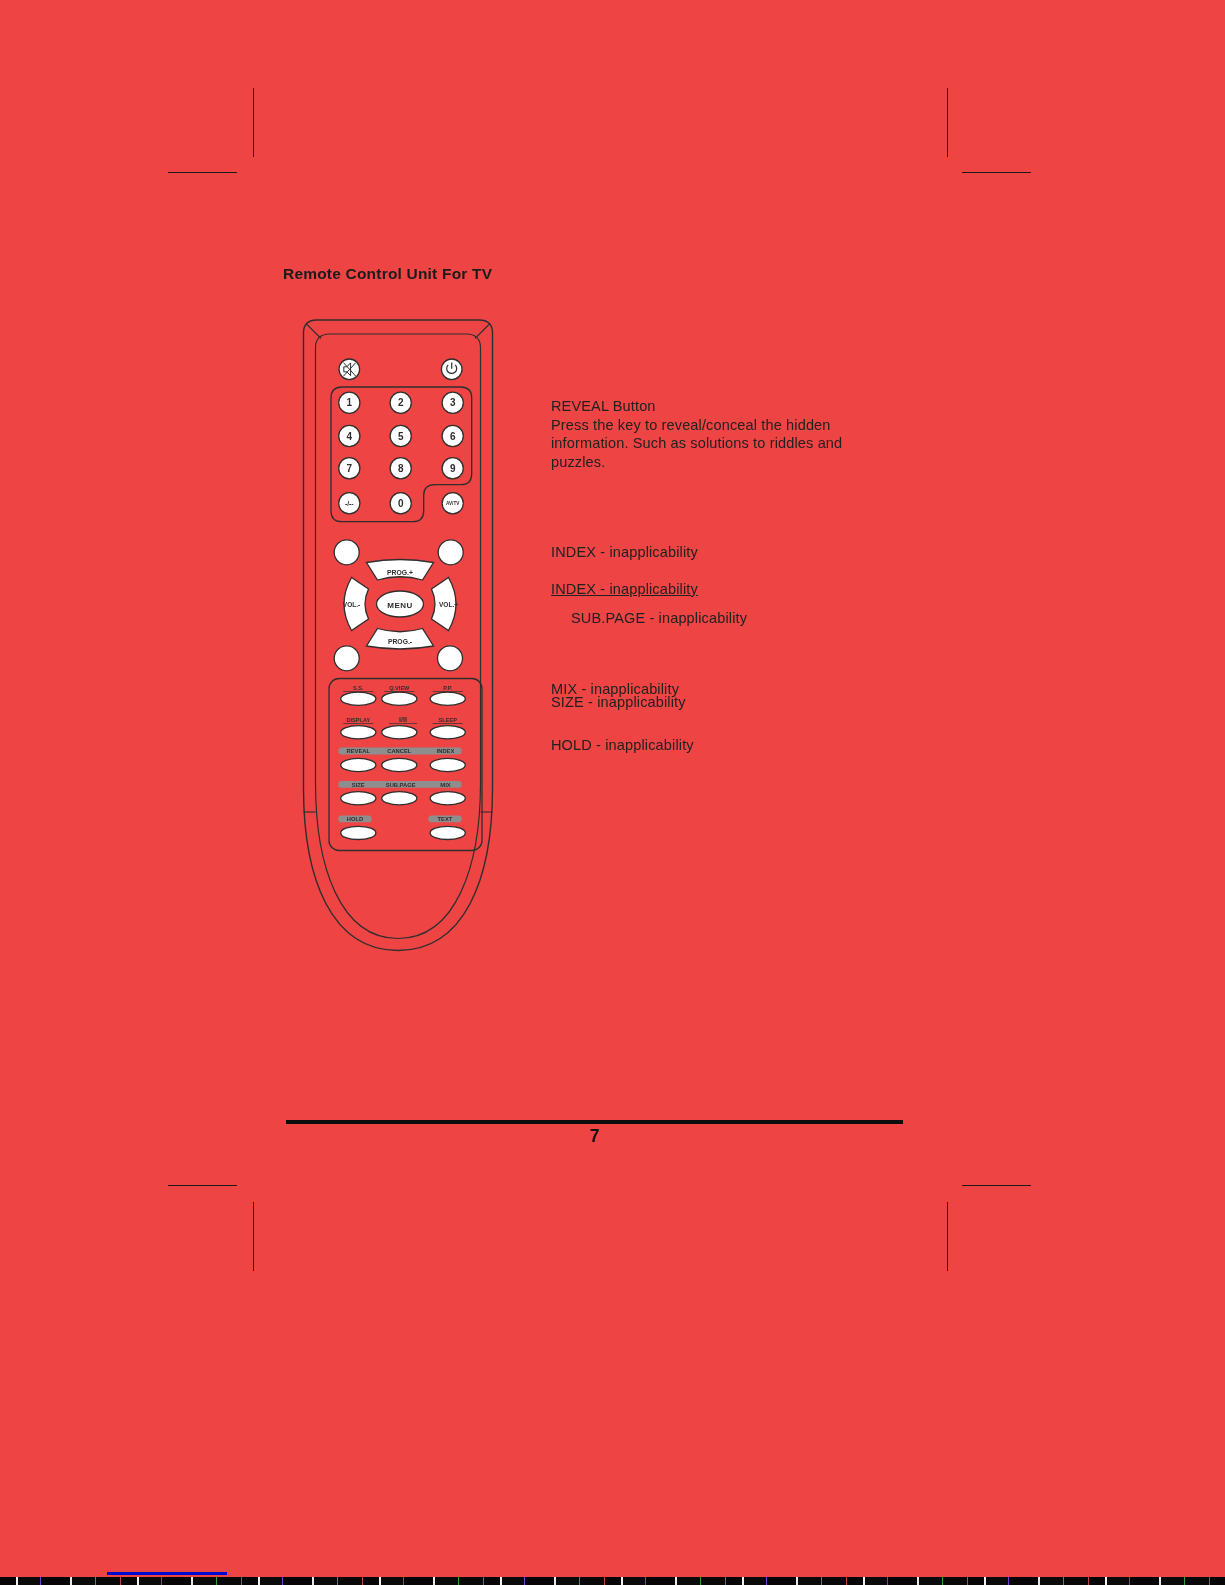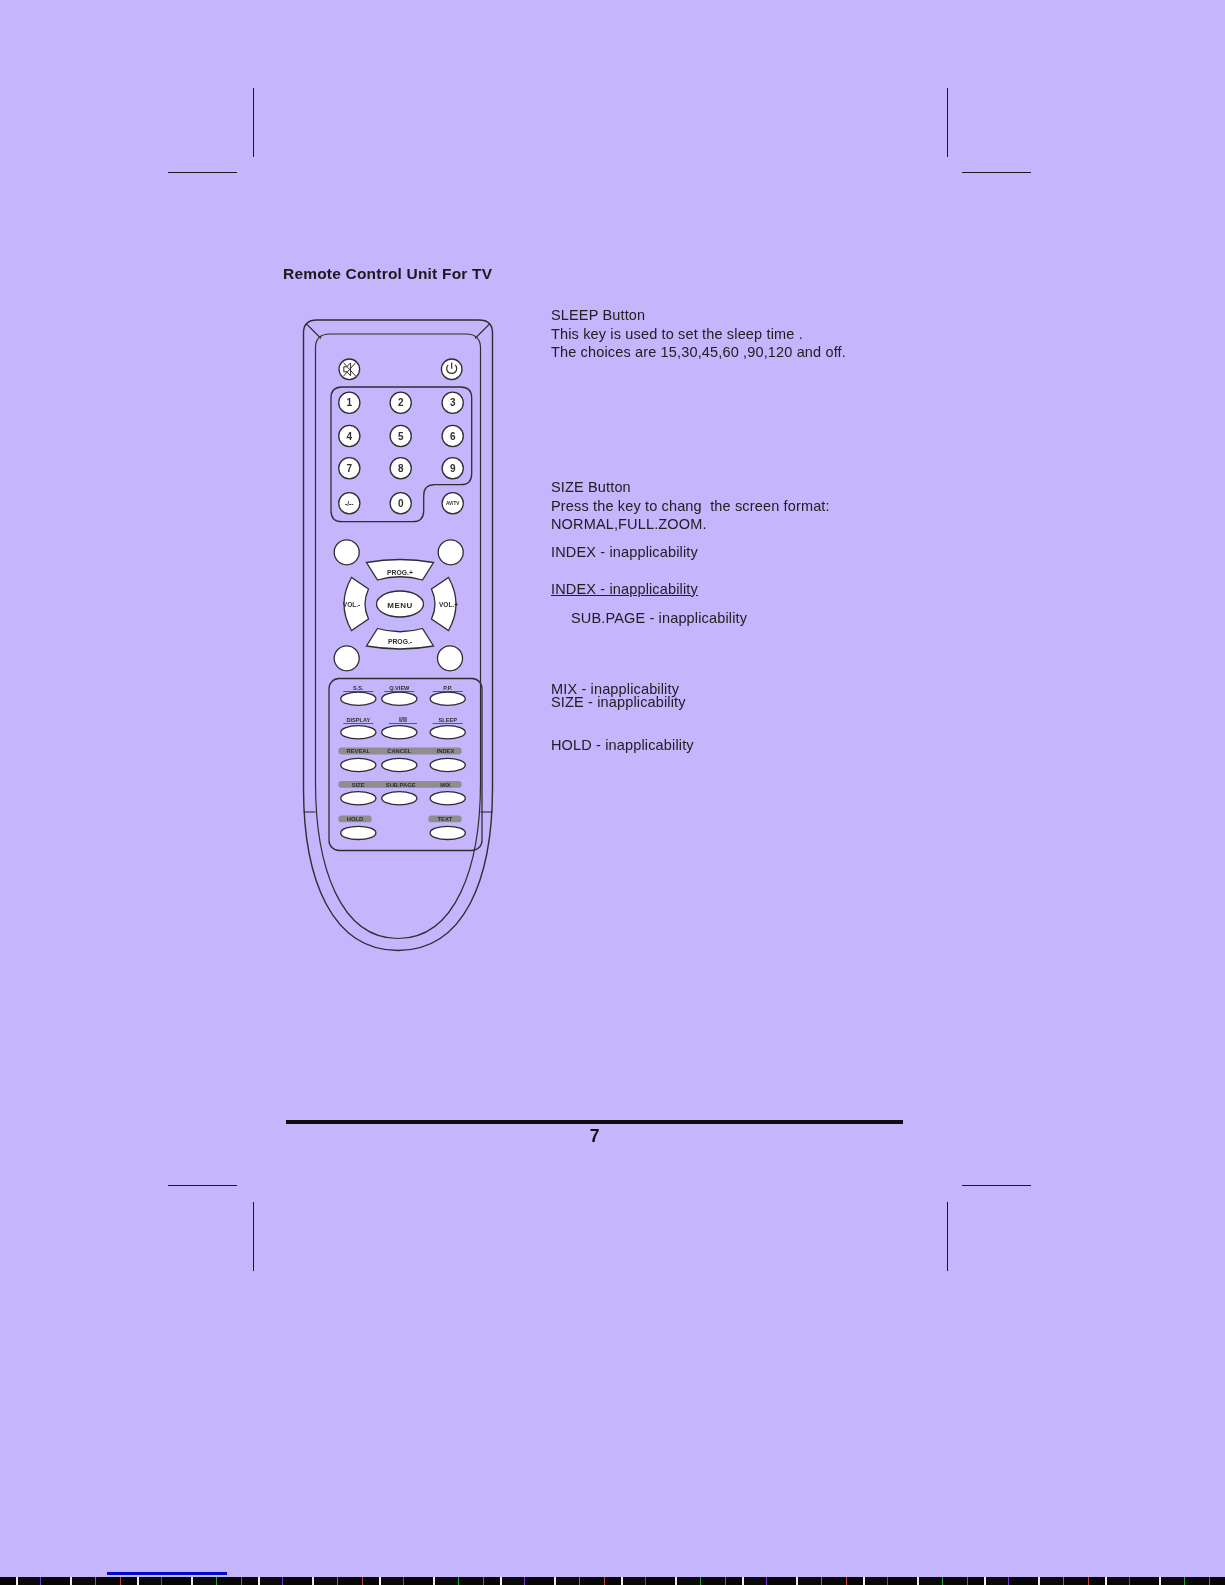--- a/index.html
+++ b/index.html
@@ -1,19 +1,19 @@
 <!DOCTYPE html>
 <html><head>
 <meta charset="utf-8">
 <style>
   html,body{margin:0;padding:0;background:#ffffff;}
   .sheet{
     position:relative;
     width:1225px;height:1585px;
-    background:#c4b5fd;
+    background:#ef4444;
     font-family:"Liberation Sans", sans-serif;
     color:#1f1f1f;
     overflow:hidden;
   }
   .cropmark{position:absolute;background:#1a1a1a;}
   .cm-v{width:1.3px;height:69px;}
   .cm-h{width:69px;height:1.3px;}
   .page-title{
     position:absolute;left:283px;top:265px;
     font-size:15.5px;font-weight:bold;letter-spacing:.2px;color:#1b1b1b;
@@ -233,29 +233,25 @@
     <g text-anchor="middle" font-size="5.8" font-weight="600" fill="#ffffff">
       <text x="355" y="821.1">HOLD</text>
       <text x="445" y="821.1">TEXT</text>
     </g>
     <g fill="#ffffff" stroke="#2e2e2e" stroke-width="1.3">
       <ellipse cx="358.3" cy="832.9" rx="17.6" ry="6.6"></ellipse>
       <ellipse cx="447.7" cy="832.9" rx="17.6" ry="6.6"></ellipse>
     </g>
   </svg>
 
-  <div class="desc-block" style="top:306px;">
-    <div class="desc-line">SLEEP Button</div>
-    <div class="desc-line">This key is used to set the sleep time .</div>
-    <div class="desc-line">The choices are 15,30,45,60 ,90,120 and off.</div>
-  </div>
-  <div class="desc-block" style="top:478px;">
-    <div class="desc-line">SIZE Button</div>
-    <div class="desc-line">Press the key to chang  the screen format:</div>
-    <div class="desc-line">NORMAL,FULL.ZOOM.</div>
+  <div class="desc-block" style="top:397px;">
+    <div class="desc-line">REVEAL Button</div>
+    <div class="desc-line">Press the key to reveal/conceal the hidden</div>
+    <div class="desc-line">information. Such as solutions to riddles and</div>
+    <div class="desc-line">puzzles.</div>
   </div>
   <div class="desc-block" style="top:543px;">
     <div class="desc-line">INDEX - inapplicability</div>
   </div>
   <div class="desc-block" style="top:580px;text-decoration:underline;">
     <div class="desc-line">INDEX - inapplicability</div>
   </div>
   <div class="desc-block" style="top:609px;margin-left:20px;">
     <div class="desc-line">SUB.PAGE - inapplicability</div>
   </div>

